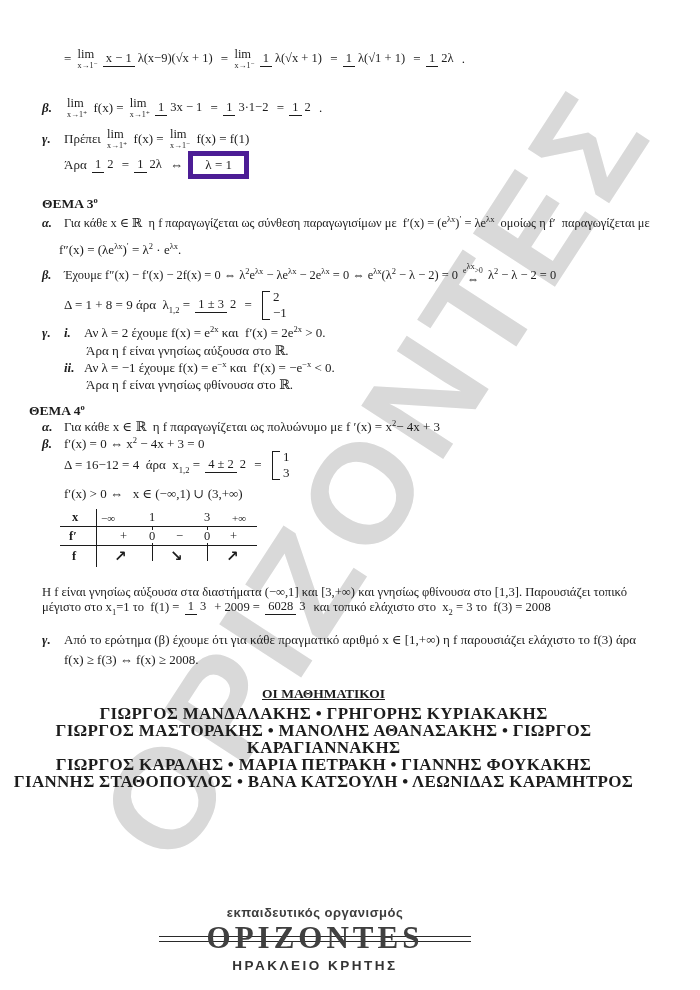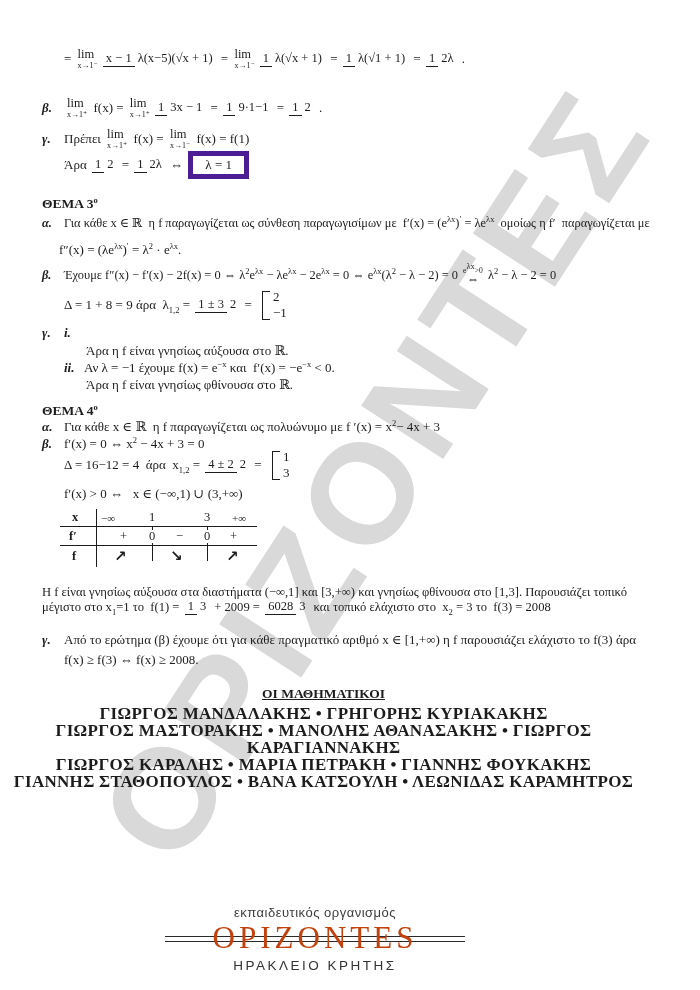--- a/index.html
+++ b/index.html
@@ -40,61 +40,61 @@
   #stable .tick{position:absolute;width:0;border-left:1.2px solid #1c1c1c;}
   #stable .cell{position:absolute;line-height:1;}
   #stable .b{font-weight:bold;}
   #stable .inf{font-size:11px;}
   #stable .arrow{font-size:15px;font-weight:bold;font-family:"DejaVu Sans",sans-serif;}
   
   #credits{position:absolute;left:0;top:686px;width:647px;text-align:center;font-weight:bold;}
   #credits .hd{text-decoration:underline;font-size:13.5px;margin-bottom:3px;}
   #credits .nm{font-size:17px;line-height:17px;letter-spacing:0.3px;}
   
-  #logo{position:absolute;left:0;top:905px;width:630px;text-align:center;}
+  #logo{position:absolute;left:0;top:905px;width:630px;text-align:center;font-weight:bold;}
   #logo .tag{font-family:"Liberation Sans","DejaVu Sans",sans-serif;font-size:13px;color:#3d3d3d;letter-spacing:0.5px;}
   #logo .namewrap{position:relative;width:fit-content;margin:1px auto 0;}
   #logo .dline{position:absolute;left:-48px;right:-48px;top:15px;height:4px;
                border-top:1.3px solid #2a2a2a;border-bottom:1.3px solid #2a2a2a;}
   #logo .name{position:relative;font-family:"Liberation Serif","DejaVu Serif",serif;font-size:31px;
-              letter-spacing:4px;color:#c2410c;line-height:1.1;}
+              letter-spacing:4px;color:#404040;line-height:1.1;}
   #logo .loc{font-family:"Liberation Sans","DejaVu Sans",sans-serif;font-size:13.5px;color:#333;
              letter-spacing:2.5px;margin-top:3px;}
 </style>
 </head>
 <body>
 
 <div id="page" style="color: rgb(28, 28, 28);">
   <div id="wm" style="color: rgb(217, 217, 217);">ΟΡΙΖΟΝΤΕΣ</div>
 
   <div id="content">
 
     <div class="mline abs" style="left:64px;top:48px;">
         <span>= </span>
         <span class="mlim"><span class="t">lim</span><span class="u">x→1⁻</span></span>
-        <span class="mfrac"><span class="mnum">x − 1</span><span class="mden">λ(x−5)(√x + 1)</span></span>
+        <span class="mfrac"><span class="mnum">x − 1</span><span class="mden">λ(x−9)(√x + 1)</span></span>
         <span> = </span>
         <span class="mlim"><span class="t">lim</span><span class="u">x→1⁻</span></span>
         <span class="mfrac"><span class="mnum">1</span><span class="mden">λ(√x + 1)</span></span>
         <span> = </span>
         <span class="mfrac"><span class="mnum">1</span><span class="mden">λ(√1 + 1)</span></span>
         <span> = </span>
         <span class="mfrac"><span class="mnum">1</span><span class="mden">2λ</span></span>
         <span> .</span>
       </div>
 
     <div class="row" style="left:42px;top:97px;">
       <span class="lbl">β.</span>
       <span class="mline">
           <span class="mlim"><span class="t">lim</span><span class="u">x→1⁺</span></span>
           <span> f(x) = </span>
           <span class="mlim"><span class="t">lim</span><span class="u">x→1⁺</span></span>
           <span class="mfrac"><span class="mnum">1</span><span class="mden">3x − 1</span></span>
           <span> = </span>
-          <span class="mfrac"><span class="mnum">1</span><span class="mden">9·1−1</span></span>
+          <span class="mfrac"><span class="mnum">1</span><span class="mden">3·1−2</span></span>
           <span> = </span>
           <span class="mfrac"><span class="mnum">1</span><span class="mden">2</span></span>
           <span> .</span>
         </span>
     </div>
 
     <div class="row" style="left:42px;top:128px;">
       <span class="lbl">γ.</span>
       <span class="mline">
           <span>Πρέπει </span>
@@ -139,32 +139,35 @@
     <div class="mline abs" style="left:64px;top:290px;">
         <span>Δ = 1 + 8 = 9 άρα  λ<sub>1,2</sub> = </span>
         <span class="mfrac"><span class="mnum">1 ± 3</span><span class="mden">2</span></span>
         <span> = </span>
         <span class="mcases"><span class="mbracket"></span><span class="mcasecol"><span>2</span><span>−1</span></span></span>
       </div>
 
     <div class="row" style="left:42px;top:325px;">
       <span class="lbl">γ.</span>
       <span class="lbl2">i.</span>
+      <span class="mline">
+          <span>Αν λ = 2 έχουμε f(x) = e<sup>2x</sup> και  f′(x) = 2e<sup>2x</sup> &gt; 0.</span>
+        </span>
     </div>
     <div class="plain" style="left:86px;top:343px;">Άρα η f είναι γνησίως αύξουσα στο ℝ.</div>
 
     <div class="row" style="left:64px;top:360px;">
       <span class="lbl2">ii.</span>
       <span class="mline">
           <span>Αν λ = −1 έχουμε f(x) = e<sup>−x</sup> και  f′(x) = −e<sup>−x</sup> &lt; 0.</span>
         </span>
     </div>
     <div class="plain" style="left:86px;top:377px;">Άρα η f είναι γνησίως φθίνουσα στο ℝ.</div>
 
-    <div class="thema" style="left:42px;top:403px;">
+    <div class="thema" style="left:29px;top:403px;">
       <span>ΘΕΜΑ 4</span><sup>ο</sup>
     </div>
 
     <div class="row" style="left:42px;top:419px;">
       <span class="lbl">α.</span>
       <span class="mline">
           <span>Για κάθε x ∈ ℝ  η f παραγωγίζεται ως πολυώνυμο με f ′(x) = x<sup>2</sup>− 4x + 3</span>
         </span>
     </div>
 

